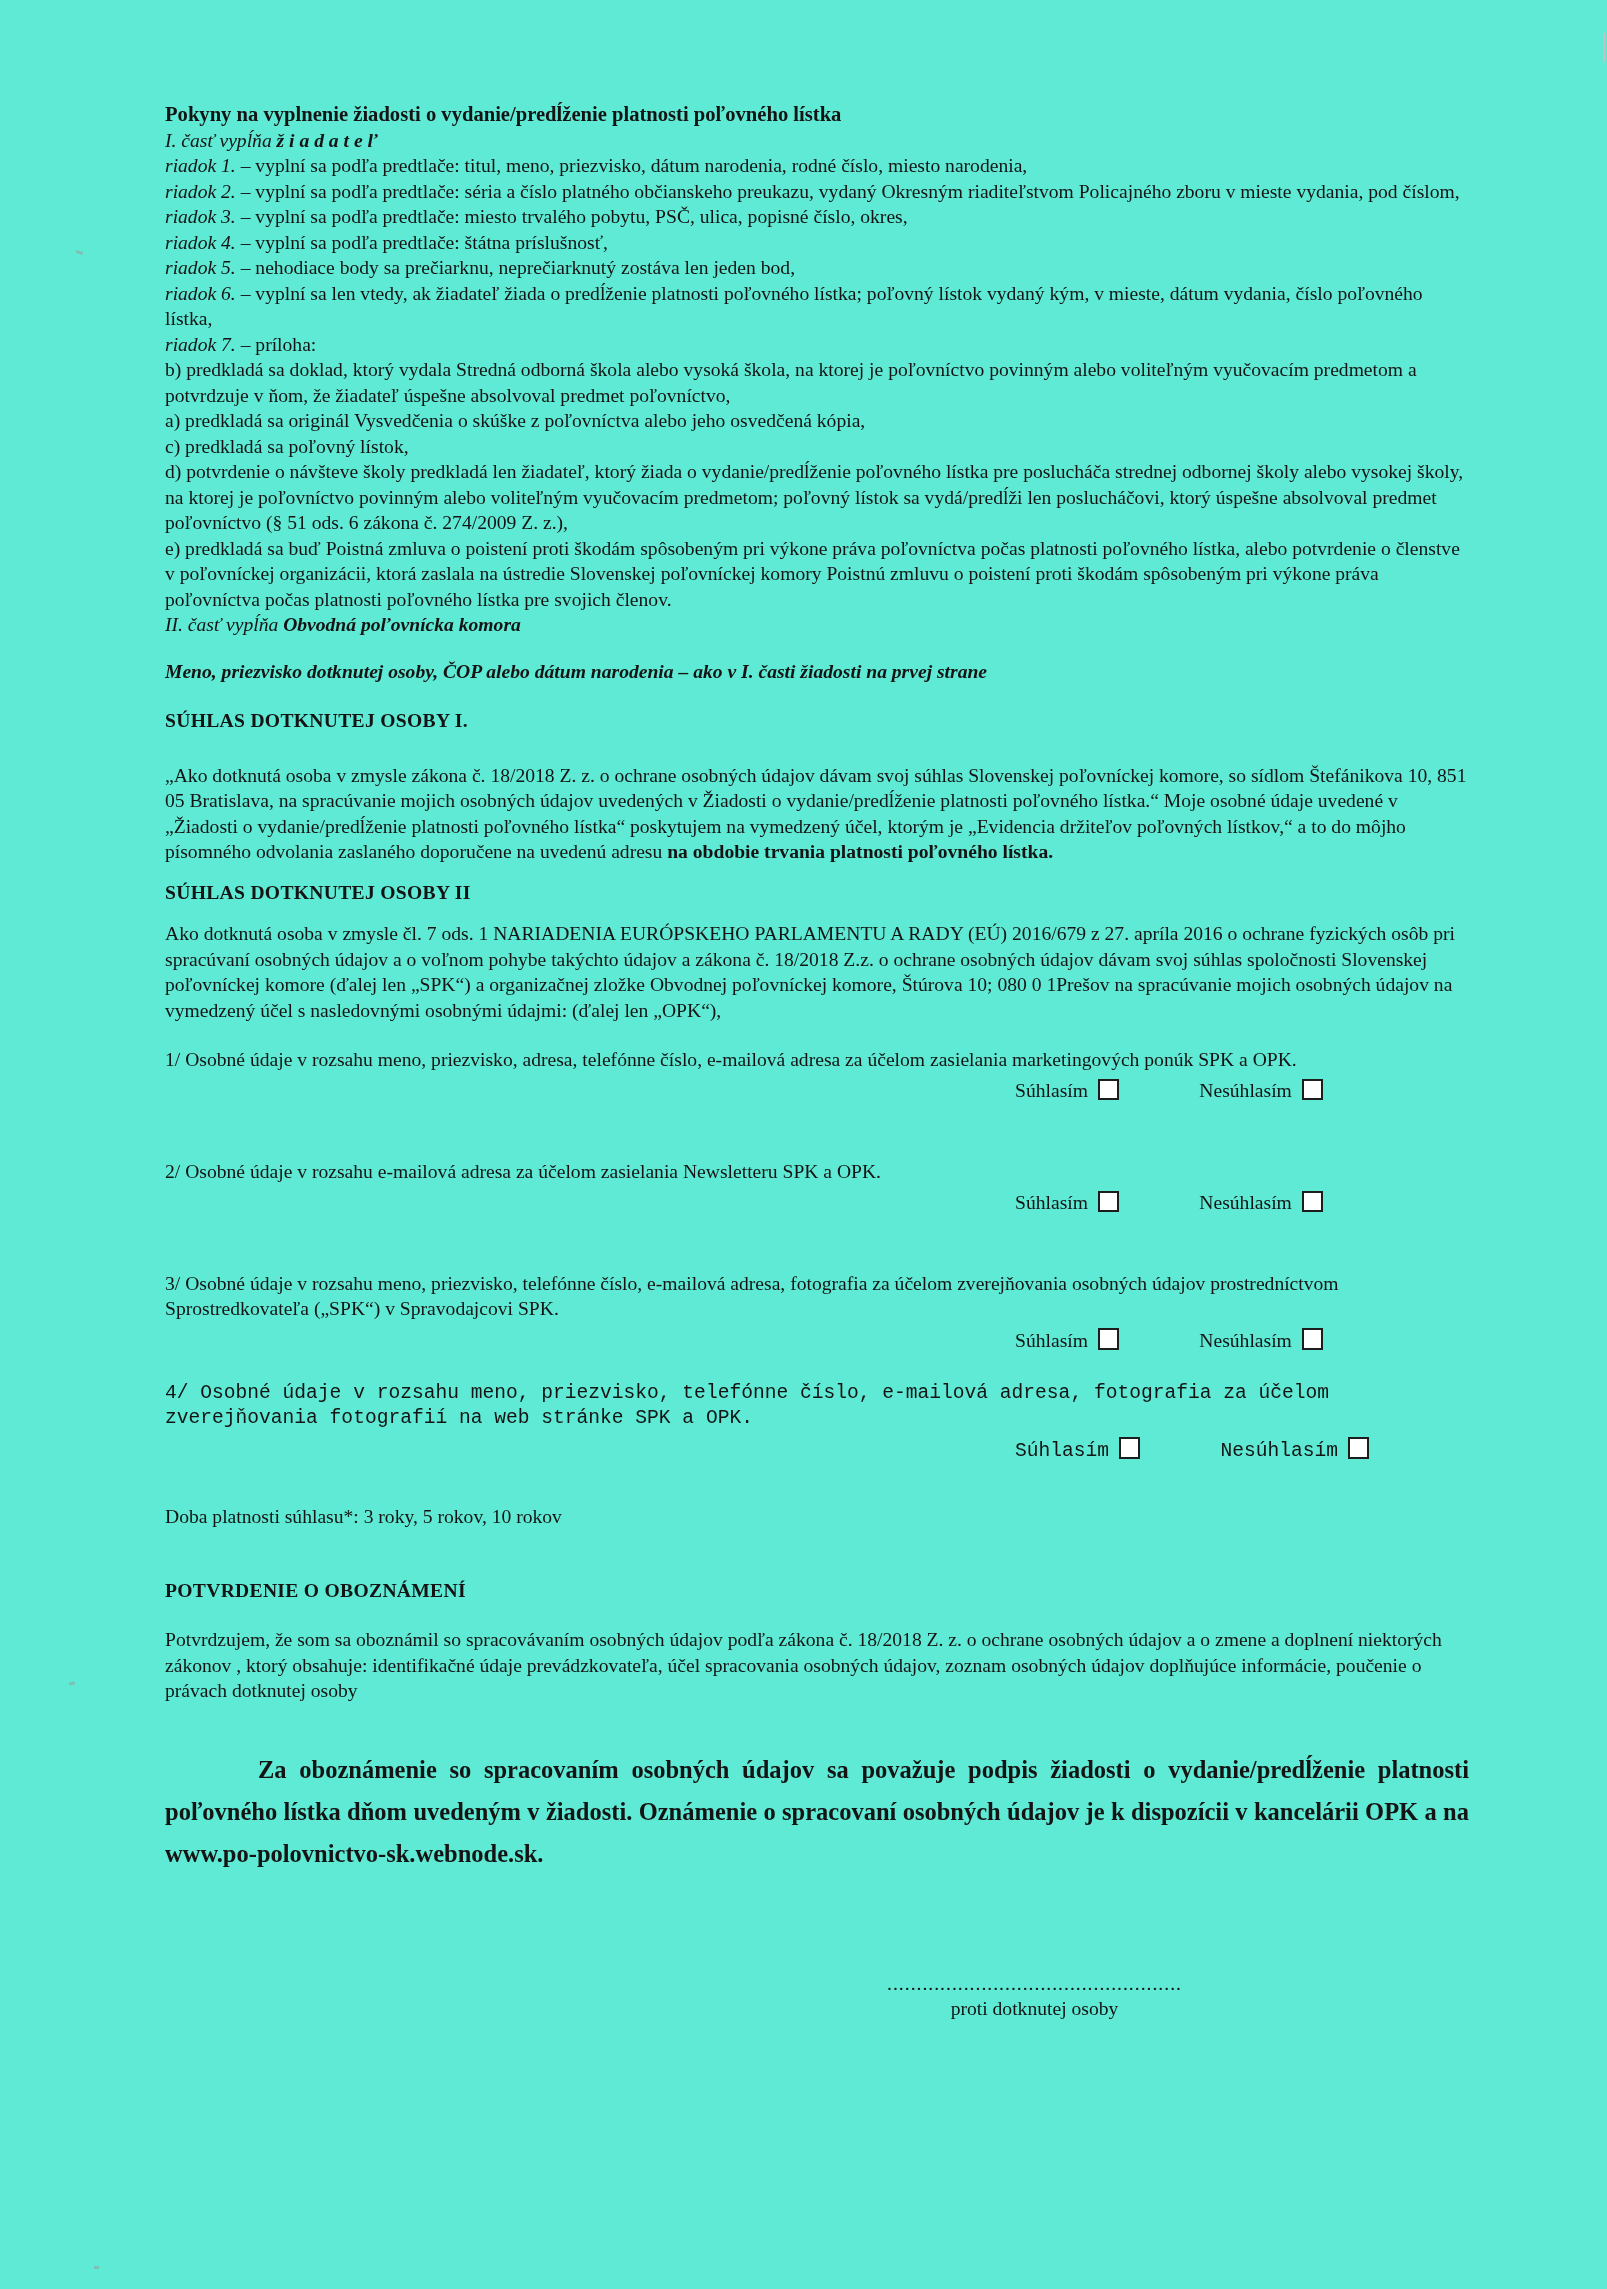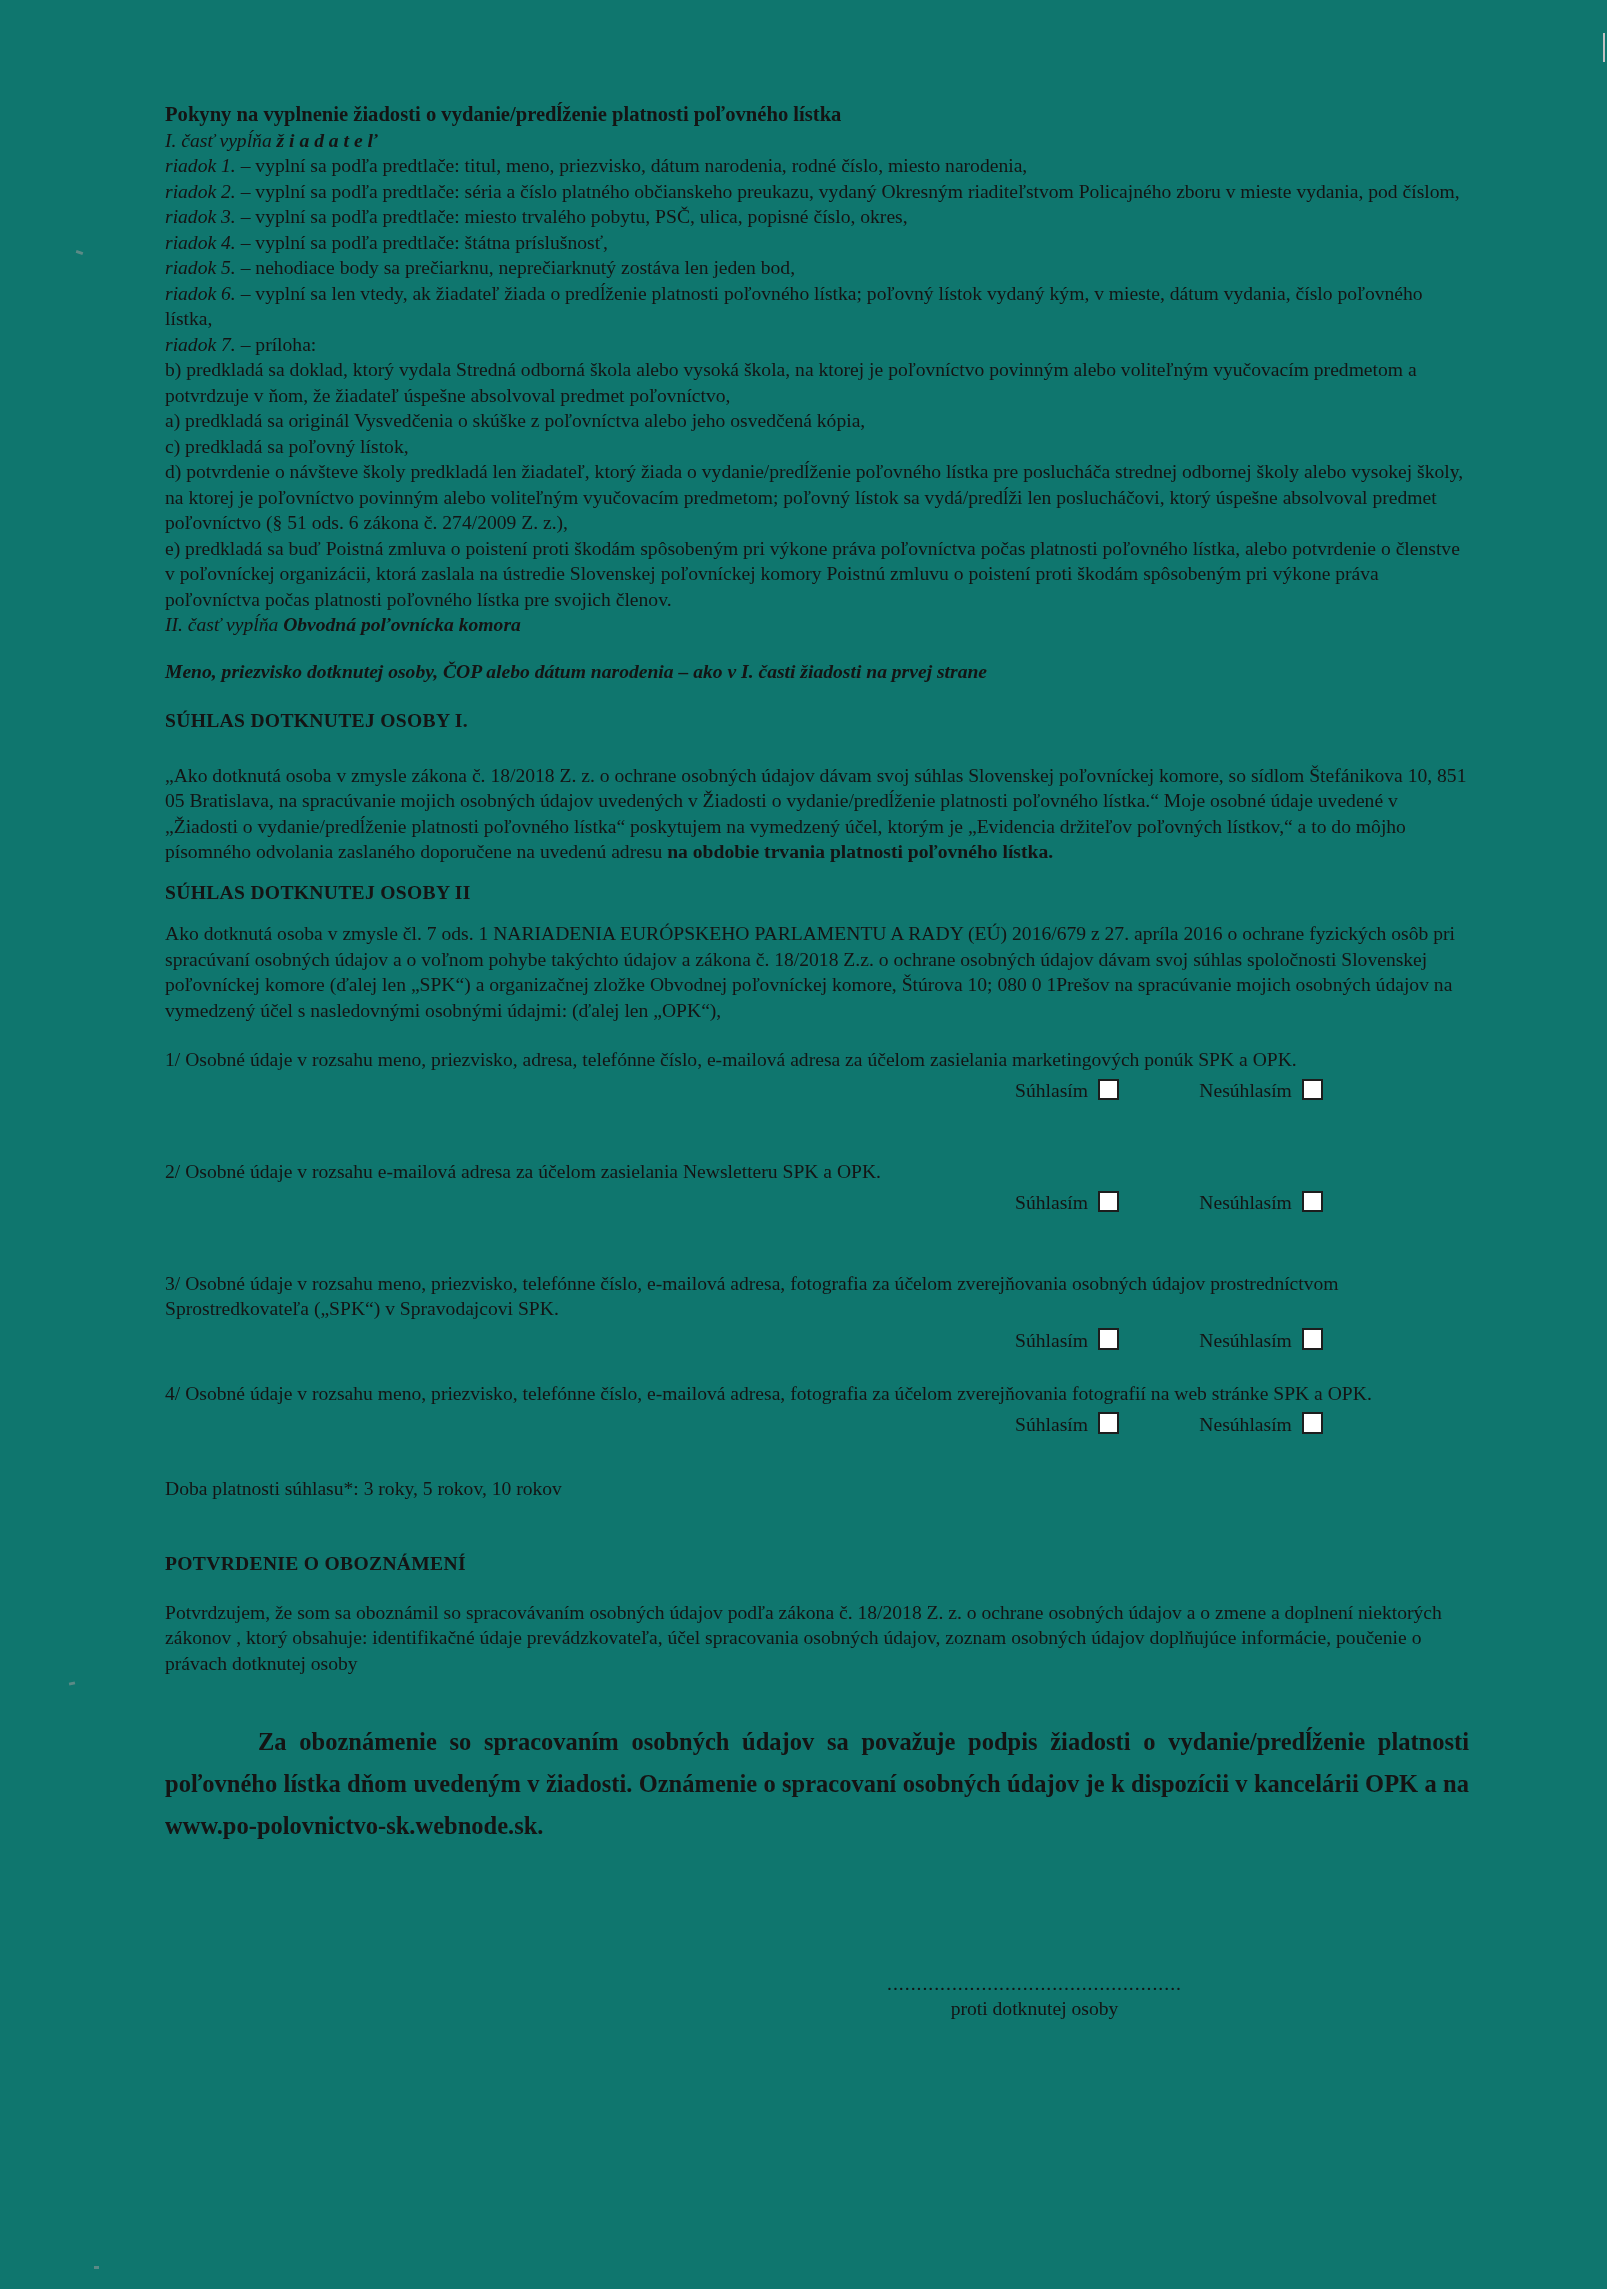--- a/index.html
+++ b/index.html
@@ -1,40 +1,40 @@
 <!DOCTYPE html>
 <html><head>
 <meta charset="utf-8">
 <style>
   html,body{margin:0;padding:0;background:#e8e8e8;}
   .page{
     position:relative;
     width:1607px;height:2290px;
-    background:#0f766e;
+    background:#5eead4;
     font-family:"Liberation Serif", serif;
     color:#141414;
     overflow:hidden;
   }
   .content{
     position:absolute;left:165px;top:102px;width:1304px;
     font-size:19.6px;line-height:25.5px;
   }
   .title{font-weight:bold;font-size:20.6px;}
   .it{font-style:italic;}
   .bit{font-style:italic;font-weight:bold;}
   .b{font-weight:bold;}
   .line{margin:0;}
   .subject{margin-top:21.6px;font-weight:bold;font-style:italic;}
   .heading{font-weight:bold;letter-spacing:0.3px;}
   .h1gap{margin-top:23.5px;}
   .pgap30{margin-top:29px;}
   .pgap16{margin-top:15.7px;}
   .consent-item{margin-top:55px;}
   .consent-item.first{margin-top:23.5px;}
-  .consent-item.tight{margin-top:27.4px;}
+  .consent-item.tight{margin-top:27.4px;font-family:Liberation Mono, monospace;}
   .options{margin-top:5.9px;margin-left:850px;white-space:nowrap;}
   .opt2{margin-left:80px;}
   .cb{
     display:inline-block;width:17.6px;height:17.6px;
     border:2px solid #1d1d1d;background:#fff;
     margin-left:9.8px;vertical-align:-2.9px;
   }
   .validity{margin-top:39px;}
   .confirm-head{margin-top:49px;}
   .confirm-body{margin-top:23.5px;}

